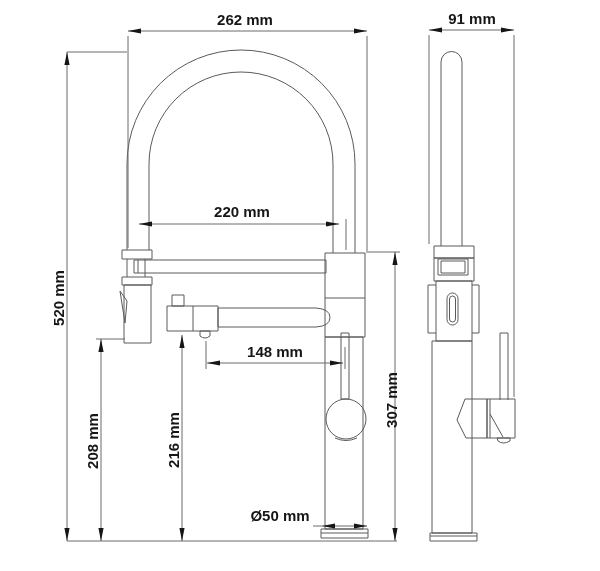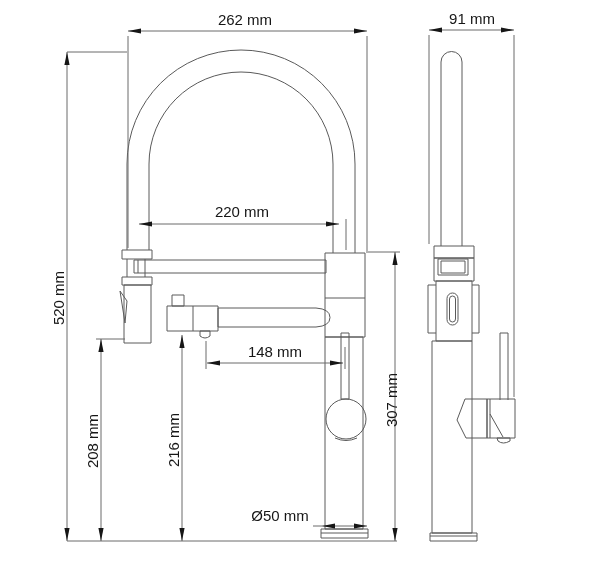--- a/index.html
+++ b/index.html
@@ -1,17 +1,17 @@
 <!DOCTYPE html>
 <html><head>
 <meta charset="utf-8">
 <style>
   html,body{margin:0;padding:0;background:#ffffff;}
   .stage{position:relative;width:600px;height:571px;background:#ffffff;overflow:hidden;
-         font-family:"Liberation Sans", sans-serif;}
+         font-family:"Liberation Sans", sans-serif;font-weight:bold;}
   svg text{font-family:"Liberation Sans", sans-serif;font-size:15px;}
   svg [data-name$="-label"]{stroke:none;}
 </style>
 </head>
 <body>
 
 <div class="stage" data-name="technical-drawing-page">
 <svg width="600" height="571" viewBox="0 0 600 571" data-name="faucet-dimension-drawing">
 
   <g data-name="front-view" fill="none" stroke-width="1" stroke-linejoin="round" stroke="#5a5a5a">

